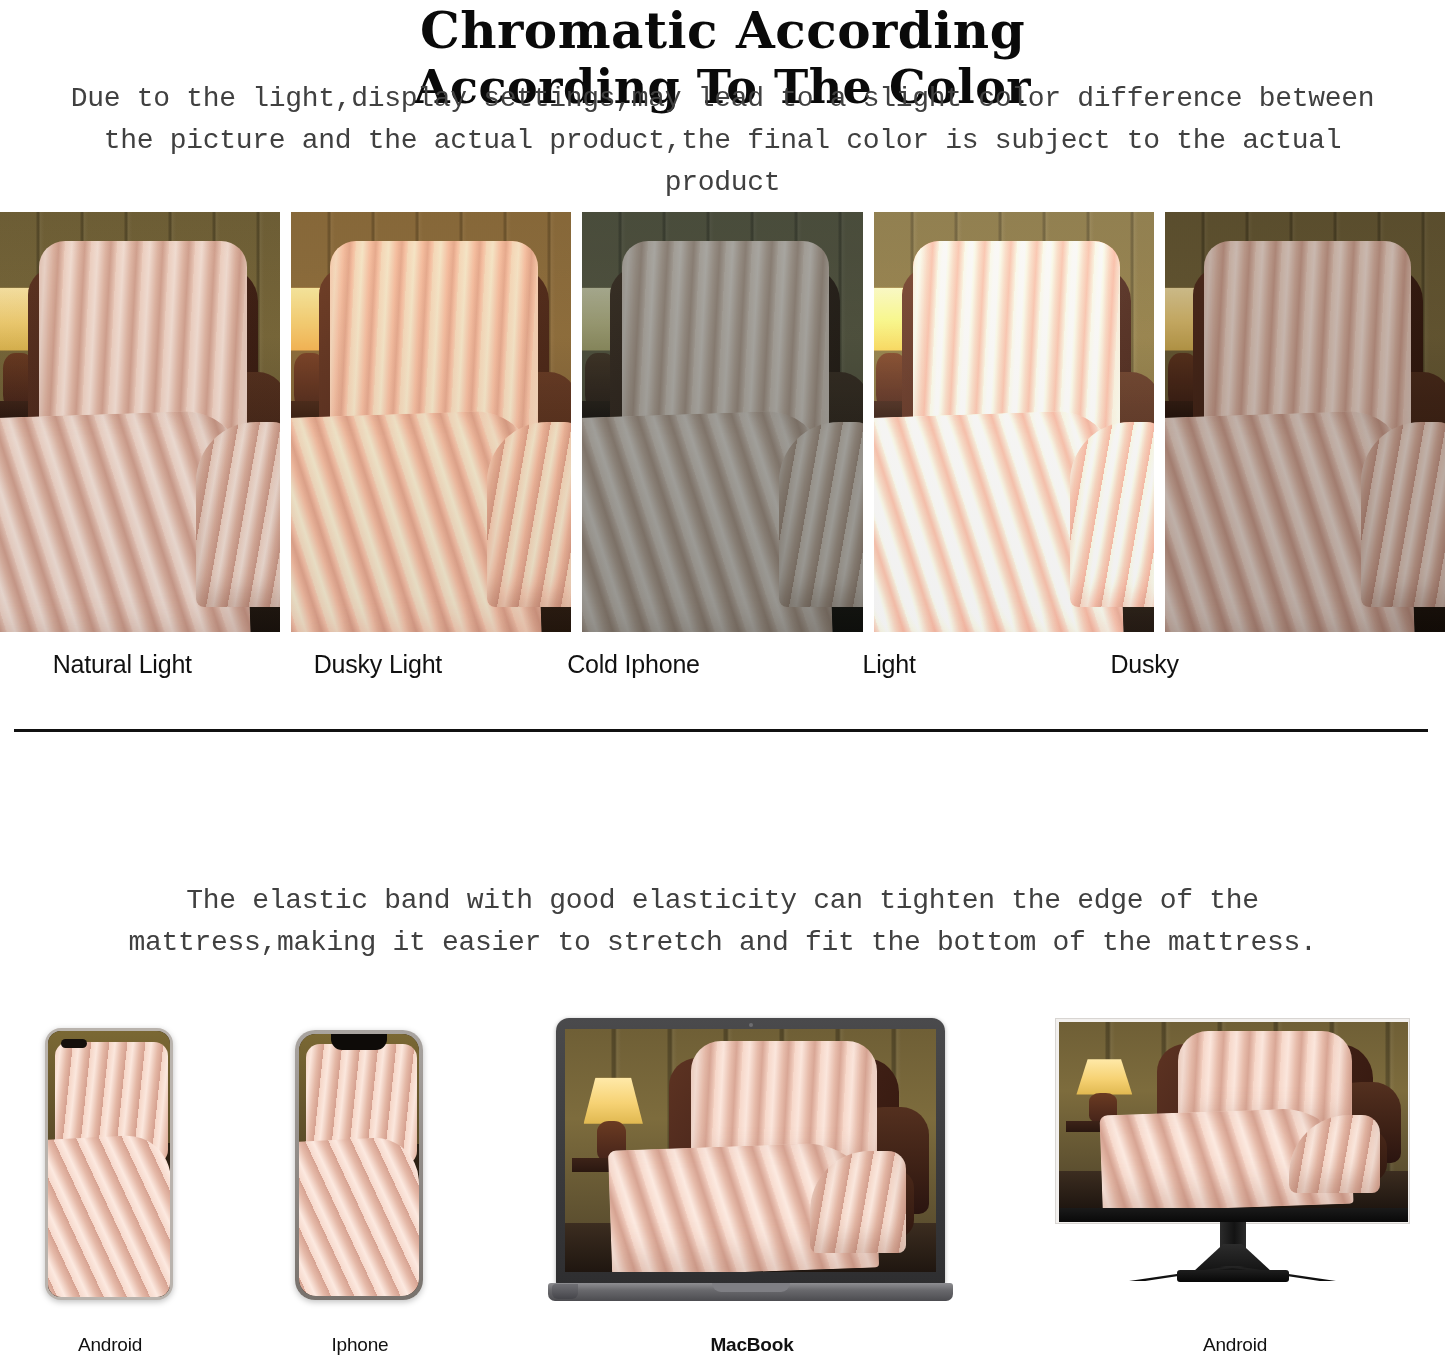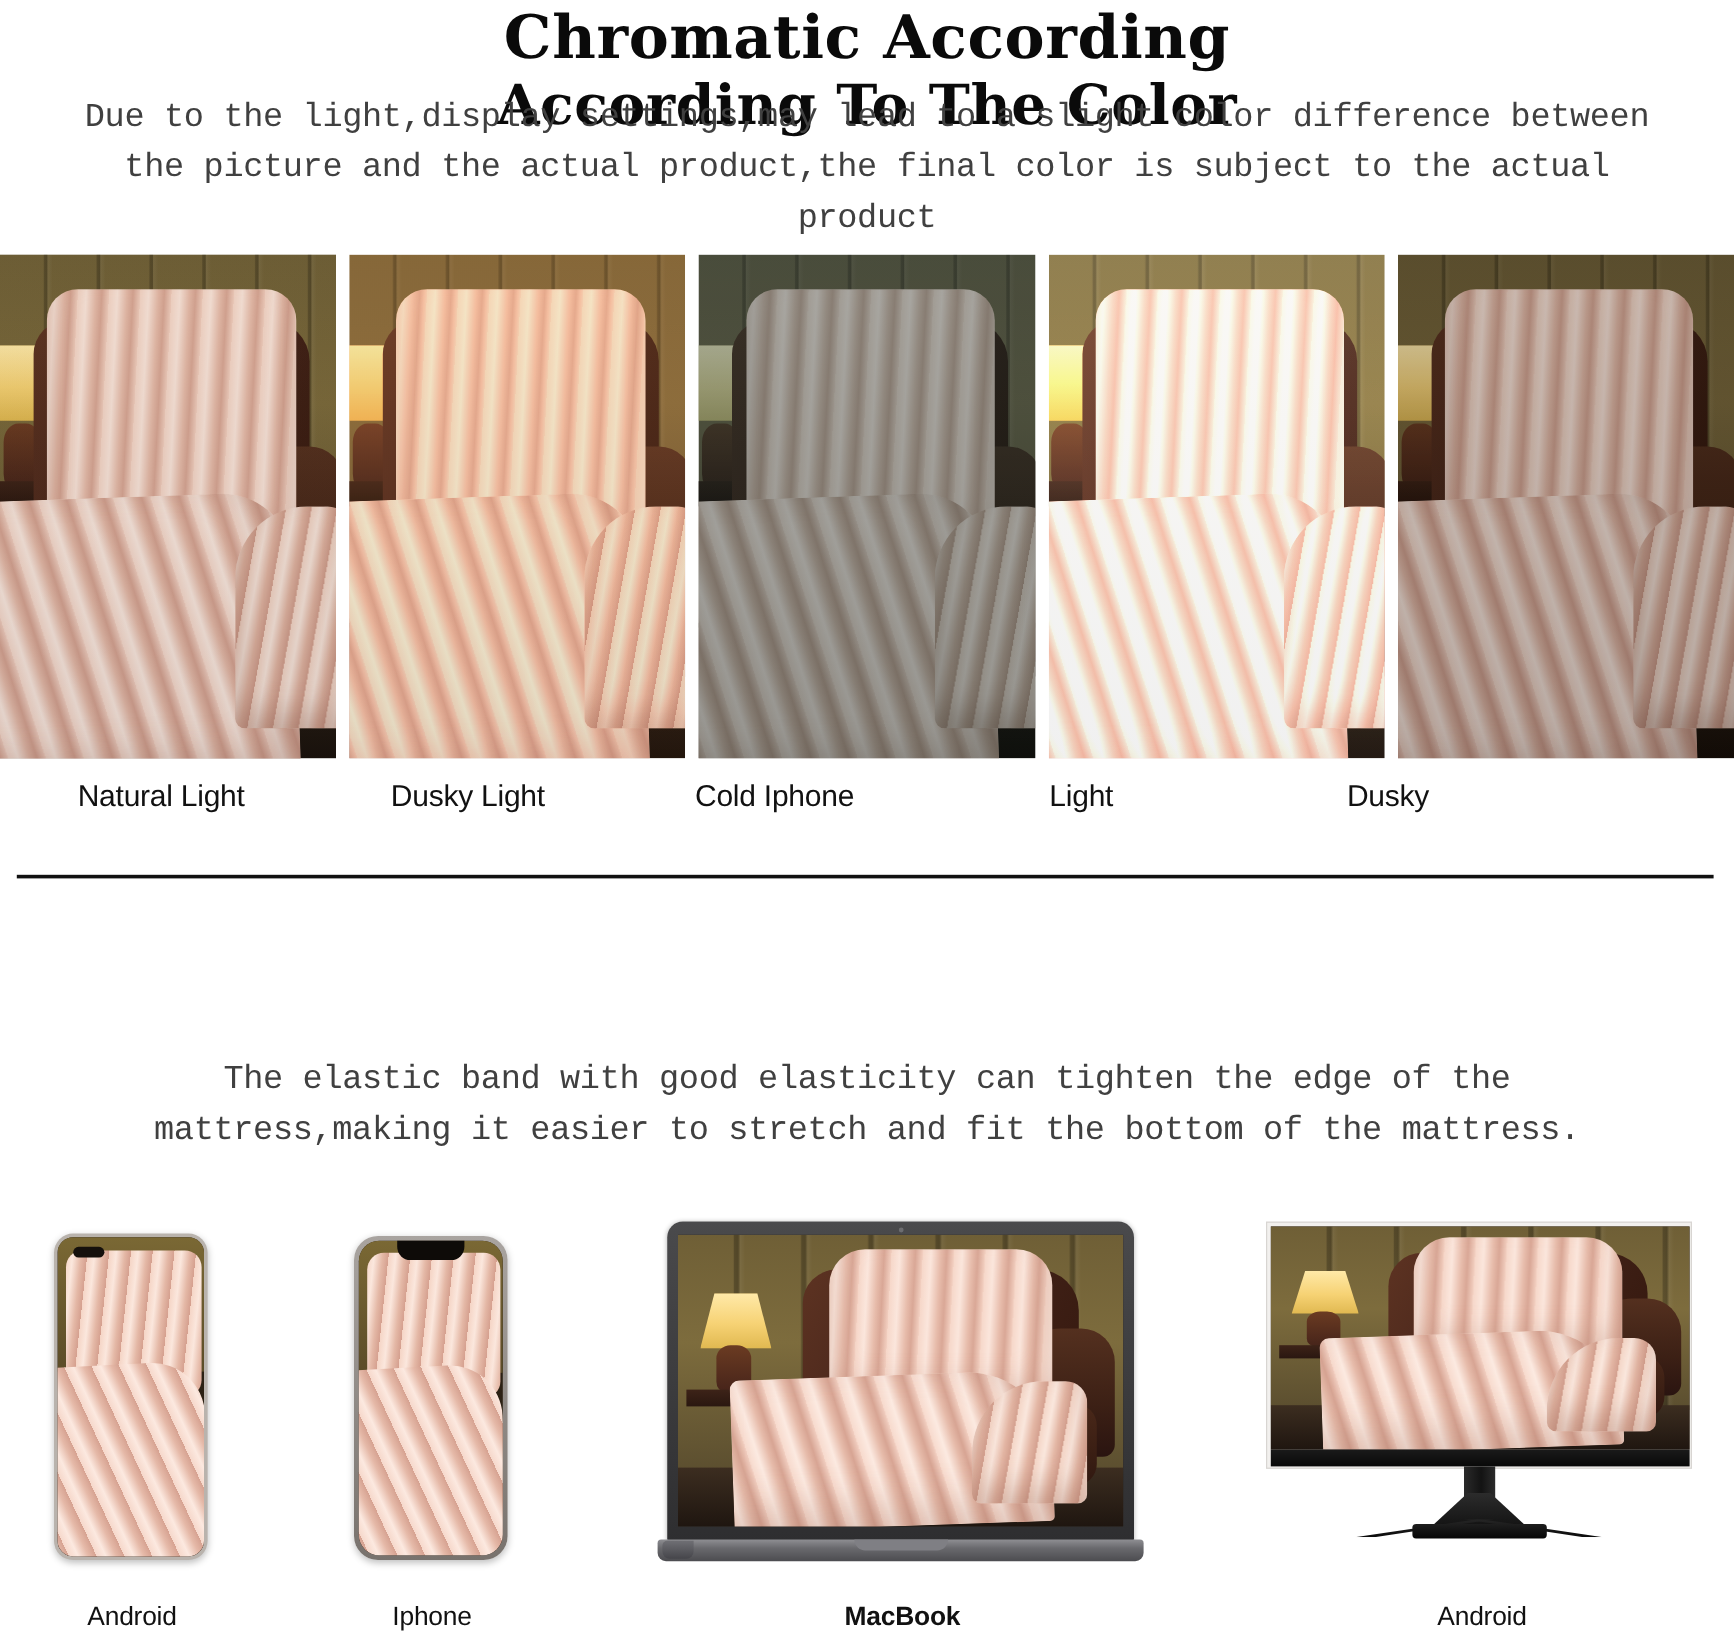--- a/index.html
+++ b/index.html
@@ -157,21 +157,21 @@
   .p-cold .grade { background: linear-gradient(180deg, rgba(60,80,80,0.20), rgba(18,30,28,0.26)); }
 
   .p-bright .scene { filter: brightness(1.20) saturate(1.05) contrast(0.96); }
   .p-bright .grade { background: linear-gradient(180deg, rgba(255,240,210,0.10), rgba(0,0,0,0.04)); }
 
   .p-dusky .scene { filter: brightness(0.92) saturate(0.92) contrast(1.04); }
   .p-dusky .grade { background: linear-gradient(180deg, rgba(40,30,15,0.16), rgba(10,6,2,0.22)); }
 
   
   #light-labels {
-    position: absolute; top: 650px; left: 12px;
+    position: absolute; top: 650px; left: 0;
     width: 1267px;
     display: flex; gap: 11px;
   }
   #light-labels .lbl {
     flex: 1 1 0;
     text-align: center;
     font-family: "Liberation Sans", sans-serif;
     font-size: 25px;
     color: #111;
     letter-spacing: -0.2px;
@@ -373,21 +373,21 @@
     right: 8%; top: 50%; width: 26%; height: 42%;
   }
 
   
   #device-labels {
     position: absolute; top: 1334px; left: 0; width: 1445px; height: 38px;
   }
   .dev-lbl {
     position: absolute;
     font-family: "Liberation Sans", sans-serif;
-    font-size: 22px;
+    font-size: 19px;
     color: #111;
     letter-spacing: -0.2px;
     text-align: center;
   }
   #lbl-android { left: 30px;   width: 160px; }
   #lbl-iphone  { left: 280px;  width: 160px; }
   #lbl-macbook { left: 672px;  width: 160px; font-weight: bold; }
   #lbl-windows { left: 1155px; width: 160px; }
 </style>
 </head>

